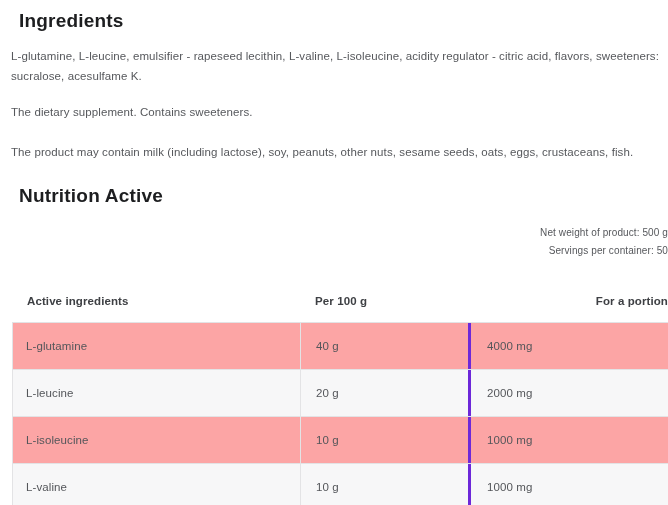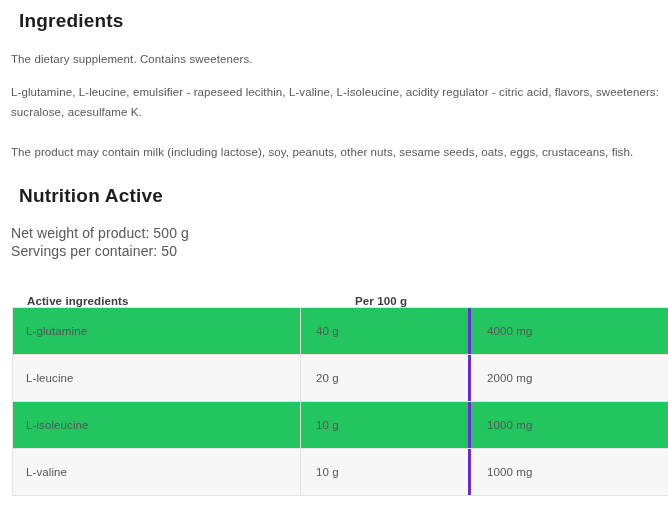--- a/index.html
+++ b/index.html
@@ -31,53 +31,54 @@
     font-size: 11.5px;
     line-height: 20px;
     letter-spacing: 0.1px;
     color: #56585c;
   }
   #composition-text   { margin-top: 13px; }
   #supplement-note    { margin-top: 16px; }
   #allergen-note      { margin-top: 20px; }
   .info-block { margin-top: 16px; }
   .info-line {
-    font-size: 14px;
+    font-size: 10px;
     line-height: 18.5px;
     letter-spacing: 0.1px;
     color: #56585c;
+    text-align: right;
   }
   
   .nutri-table {
     margin-top: 34px;
     margin-left: 1px;
     width: 656px;
   }
   .t-head {
     display: grid;
     grid-template-columns: 288px 168px 200px;
+    padding-bottom: 15px;
     border-bottom: 1px solid #e3e3e5;
-    gap: 40px;
   }
   .t-head .h-cell {
     font-size: 11.5px;
     font-weight: 700;
     letter-spacing: 0.1px;
     color: #3e4044;
   }
   .t-head .h-cell:nth-child(1) { padding-left: 15px; }
   .t-head .h-cell:nth-child(2) { padding-left: 15px; }
   .t-head .h-cell:nth-child(3) { padding-left: 16px; text-align: right; }
   .t-body { border-left: 1px solid #e3e3e5; }
   .t-row {
     display: grid;
     grid-template-columns: 287px 168px 200px;
     height: 47px;
     border-bottom: 1px solid #e3e3e5;
-    background: #22c55e;
+    background: #fca5a5;
   }
   .t-row:nth-child(even) { background: #f7f7f8; }
   .t-cell {
     display: flex;
     align-items: center;
     height: 100%;
     font-size: 11.5px;
     letter-spacing: 0.1px;
     color: #54565a;
   }
@@ -85,23 +86,23 @@
   .t-cell.c2 { padding-left: 15px; border-left: 1px solid #e3e3e5; }
   .t-cell.c3 { padding-left: 16px; border-left: 3px solid #6d28d9; }
 </style>
 </head>
 <body>
 
 <div class="content">
 
   <h2 class="section-title" id="ingredients-title">Ingredients</h2>
 
+  <p class="body-text" id="composition-text">L-glutamine, L-leucine, emulsifier - rapeseed lecithin, L-valine, L-isoleucine, acidity regulator - citric acid, flavors, sweeteners: sucralose, acesulfame K.</p>
+
   <p class="body-text" id="supplement-note">The dietary supplement. Contains sweeteners.</p>
-
-  <p class="body-text" id="composition-text">L-glutamine, L-leucine, emulsifier - rapeseed lecithin, L-valine, L-isoleucine, acidity regulator - citric acid, flavors, sweeteners: sucralose, acesulfame K.</p>
 
   <p class="body-text" id="allergen-note">The product may contain milk (including lactose), soy, peanuts, other nuts, sesame seeds, oats, eggs, crustaceans, fish.</p>
 
   <h2 class="section-title" id="nutrition-title">Nutrition Active</h2>
 
   <div class="info-block">
     <div class="info-line">Net weight of product: 500 g</div>
     <div class="info-line">Servings per container: 50</div>
   </div>
 

